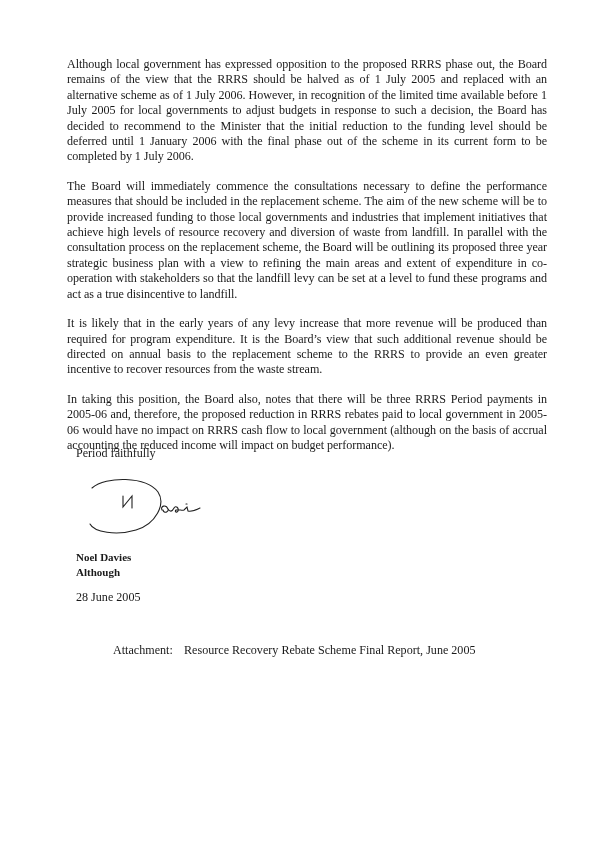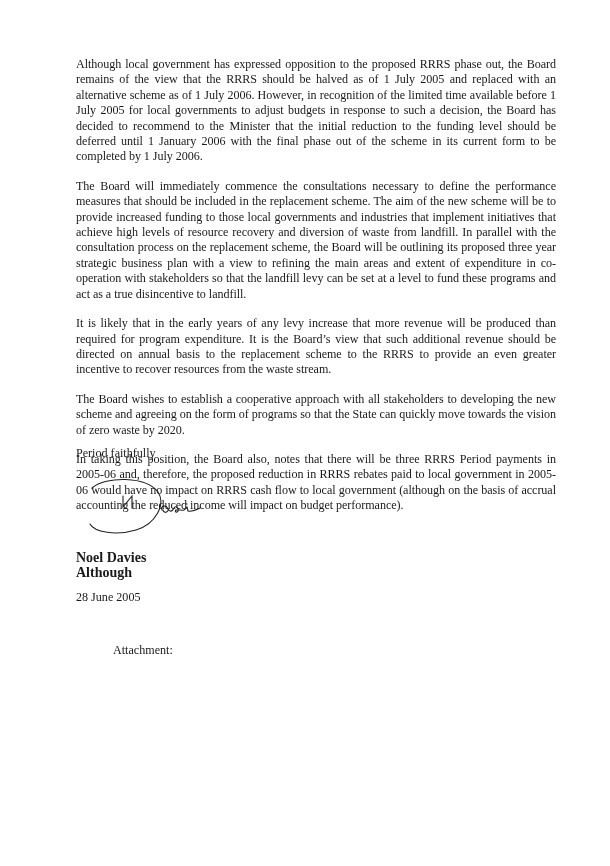--- a/index.html
+++ b/index.html
@@ -1,43 +1,42 @@
 <!DOCTYPE html>
 <html><head>
   <meta charset="utf-8">
   <style>
     html, body { margin: 0; padding: 0; background: #ffffff; }
     body {
       width: 610px; height: 866px; position: relative; overflow: hidden;
       font-family: "Liberation Serif", "DejaVu Serif", serif;
       color: #1a1a1a;
     }
-    .page { position: absolute; left: 76px; top: 57px; width: 480px; }
+    .page { position: absolute; left: 67px; top: 57px; width: 480px; }
     p.para {
       margin: 0 0 14px 0;
       font-size: 12.1px;
       line-height: 15.4px;
       text-align: justify;
       letter-spacing: -0.05px;
     }
     .closing { position: absolute; left: 76px; top: 446px; font-size: 12.1px; }
     .signature { position: absolute; left: 86px; top: 474px; width: 130px; height: 62px; }
-    .signer { position: absolute; left: 76px; top: 550px; font-size: 14px; line-height: 15px; font-weight: bold; }
+    .signer { position: absolute; left: 76px; top: 550px; font-size: 11px; line-height: 15px; font-weight: bold; }
     .date { position: absolute; left: 76px; top: 590px; font-size: 12.1px; font-family: Liberation Serif, serif; }
     .attachment { position: absolute; left: 113px; top: 643px; font-size: 12.1px; display: flex; }
     .attachment .label { width: 71px; }
   </style>
 </head>
 <body>
 
 <div class="page">
   <p class="para">Although local government has expressed opposition to the proposed RRRS phase out, the Board remains of the view that the RRRS should be halved as of 1 July 2005 and replaced with an alternative scheme as of 1 July 2006.  However, in recognition of the limited time available before 1 July 2005 for local governments to adjust budgets in response to such a decision, the Board has decided to recommend to the Minister that the initial reduction to the funding level should be deferred until 1 January 2006 with the final phase out of the scheme in its current form to be completed by 1 July 2006.</p>
   <p class="para">The Board will immediately commence the consultations necessary to define the performance measures that should be included in the replacement scheme.  The aim of the new scheme will be to provide increased funding to those local governments and industries that implement initiatives that achieve high levels of resource recovery and diversion of waste from landfill.  In parallel with the consultation process on the replacement scheme, the Board will be outlining its proposed three year strategic business plan with a view to refining the main areas and extent of expenditure in co-operation with stakeholders so that the landfill levy can be set at a level to fund these programs and act as a true disincentive to landfill.</p>
   <p class="para">It is likely that in the early years of any levy increase that more revenue will be produced than required for program expenditure.  It is the Board’s view that such additional revenue should be directed on annual basis to the replacement scheme to the RRRS to provide an even greater incentive to recover resources from the waste stream.</p>
-  <p class="para">The Board wishes to establish a cooperative approach with all stakeholders to developing the new scheme and agreeing on the form of programs so that the State can quickly move towards the vision of zero waste by 2020.</p>
   <p class="para">In taking this position, the Board also, notes that there will be three RRRS Period payments in 2005-06 and, therefore, the proposed reduction in RRRS rebates paid to local government in 2005-06 would have no impact on RRRS cash flow to local government (although on the basis of accrual accounting the reduced income will impact on budget performance).</p>
 </div>
 
 <div class="closing">Period faithfully</div>
 
 <div class="signature">
   <svg width="130" height="62" viewBox="0 0 130 62" fill="none" stroke="#222" stroke-width="1.1" stroke-linecap="round">
     <path d="M6 14 C 20 2, 60 2, 72 18 C 80 30, 70 50, 50 56 C 30 62, 8 58, 4 50"></path>
     <path d="M37 22 L 37 33 L 46 22 L 46 34"></path>
     <path d="M76 36 C 74 32, 80 30, 82 35 C 83 38, 78 40, 77 36 M82 35 C 84 38, 86 38, 88 34 C 90 31, 93 34, 92 37 C 91 39, 88 38, 90 36 C 93 35, 96 37, 98 36 L 101 33 L 102 37 C 106 38, 110 36, 114 34"></path>
@@ -47,13 +46,14 @@
 
 <div class="signer">
   <div>Noel Davies</div>
   <div>Although</div>
 </div>
 
 <div class="date">28 June 2005</div>
 
 <div class="attachment">
   <span class="label">Attachment:</span>
+  <span>Resource Recovery Rebate Scheme Final Report, June 2005</span>
 </div>
 
 </body></html>

